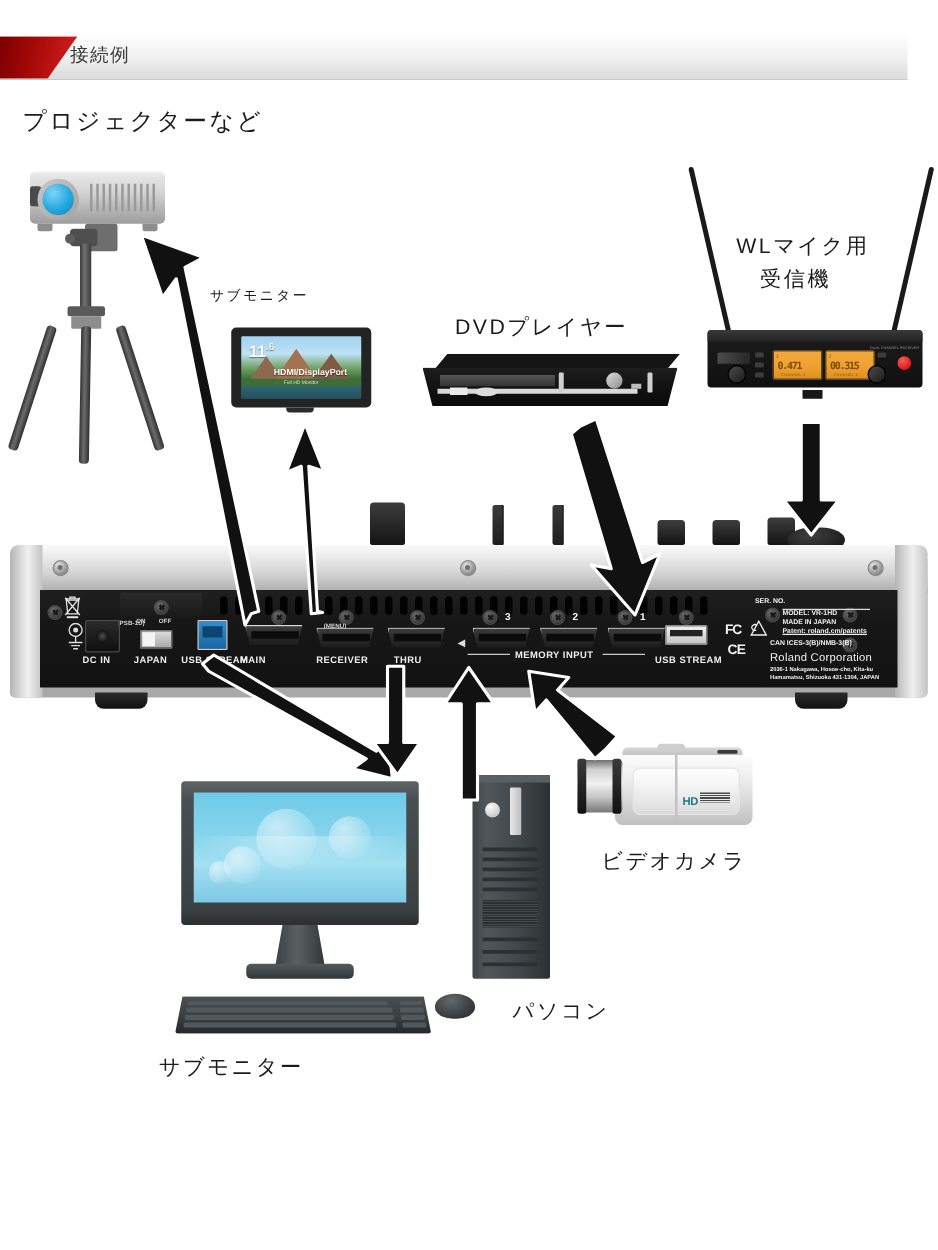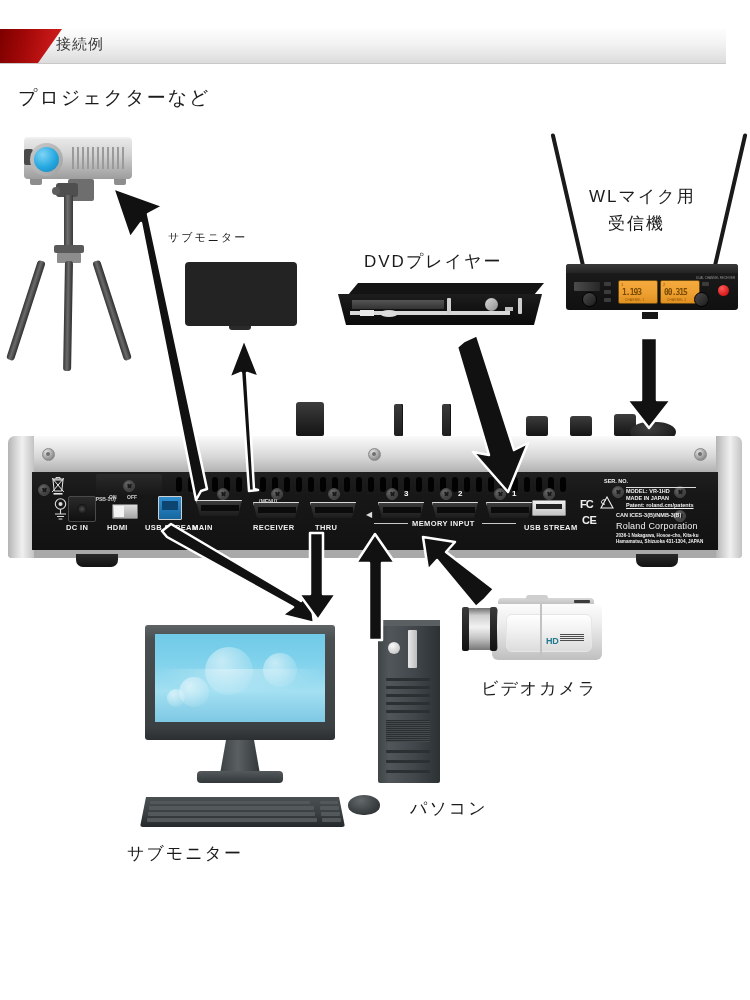--- a/index.html
+++ b/index.html
@@ -269,20 +269,30 @@
   <div class="pj-column"></div>
   <div class="pj-collar"></div>
   <div class="pj-collar2"></div>
   <div class="pj-leg" style="left:30px;height:104px;transform:rotate(18deg);"></div>
   <div class="pj-leg" style="left:57px;height:110px;transform:rotate(1deg);"></div>
   <div class="pj-leg" style="left:84px;height:104px;transform:rotate(-18deg);"></div>
 </div>
 
 <div id="submonitor-group">
   <div class="sm-bezel"></div>
+  <div class="sm-screen">
+    <div class="sm-mtn" style="left:6px;top:16px;border-width:0 14px 20px 14px;border-color:transparent transparent #8c6a4e transparent;"></div>
+    <div class="sm-mtn" style="left:26px;top:10px;border-width:0 18px 26px 18px;border-color:transparent transparent #a3724f transparent;"></div>
+    <div class="sm-mtn" style="left:56px;top:14px;border-width:0 16px 22px 16px;border-color:transparent transparent #7e5c43 transparent;"></div>
+    <div style="position:absolute;left:0;top:34px;width:96px;height:8px;background:#3d6e38;"></div>
+    <div style="position:absolute;left:0;top:40px;width:96px;height:10px;background:linear-gradient(to bottom,#2f6472,#24505d);"></div>
+    <div class="sm-size"><span>11</span><sup>.6</sup></div>
+    <div class="sm-hdmi">HDMI/DisplayPort</div>
+    <div class="sm-sub">Full HD Monitor</div>
+  </div>
   <div class="sm-stand"></div>
 </div>
 
 <div id="dvd-group">
   <div class="dvd-top"></div>
   <div class="dvd-front"></div>
   <div class="dvd-tray"></div>
   <div class="dvd-traylip"></div>
   <div class="dvd-disp"></div>
   <div class="dvd-oval"></div>
@@ -297,21 +307,21 @@
   <div class="wl-ant" style="left:152px;top:8px;height:140px;transform:rotate(13deg);"></div>
   <div class="wl-body"></div>
   <div class="wl-topedge"></div>
   <div class="wl-logo"></div>
   <div class="wl-knob" style="left:22px;top:170px;"></div>
   <div class="wl-minibtn" style="left:44px;top:160px;"></div>
   <div class="wl-minibtn" style="left:44px;top:168px;"></div>
   <div class="wl-minibtn" style="left:44px;top:176px;"></div>
   <div class="wl-lcd" style="left:58px;">
     <div class="wl-lcdtop">1</div>
-    <div class="wl-lcdnum">1.193</div>
+    <div class="wl-lcdnum">0.471</div>
     <div class="wl-lcdbot">CHANNEL 1</div>
   </div>
   <div class="wl-lcd" style="left:100px;">
     <div class="wl-lcdtop">2</div>
     <div class="wl-lcdnum">00.315</div>
     <div class="wl-lcdbot">CHANNEL 2</div>
   </div>
   <div class="wl-brandtext">DUAL CHANNEL RECEIVER</div>
   <div class="wl-minibtn" style="left:142px;top:160px;"></div>
   <div class="wl-minibtn" style="left:142px;top:176px;"></div>
@@ -398,21 +408,21 @@
   <div class="mx-vent" style="left:552px;"></div>
 
   <div class="mx-dcjack"></div>
   <div class="mx-portlabel" style="left:58px;top:131px;">DC IN</div>
 
   <div class="mx-tinylabel" style="left:101px;top:102px;">ON</div>
   <div class="mx-tinylabel" style="left:119px;top:102px;">OFF</div>
   <div class="mx-switch">
     <div class="mx-switch-lever"></div>
   </div>
-  <div class="mx-portlabel" style="left:99px;top:131px;">HDMI</div>
+  <div class="mx-portlabel" style="left:99px;top:131px;">JAPAN</div>
 
   <div class="mx-usb3">
     <div class="mx-usb3-in"></div>
   </div>
   <div class="mx-portlabel" style="left:137px;top:131px;">USB STREAM</div>
 
   <div class="mx-port-screw" style="left:209px;top:96px;"></div>
   <div class="mx-hdmi" style="left:188px;top:108px;">
     <div class="mx-hdmi-in"></div>
   </div>

